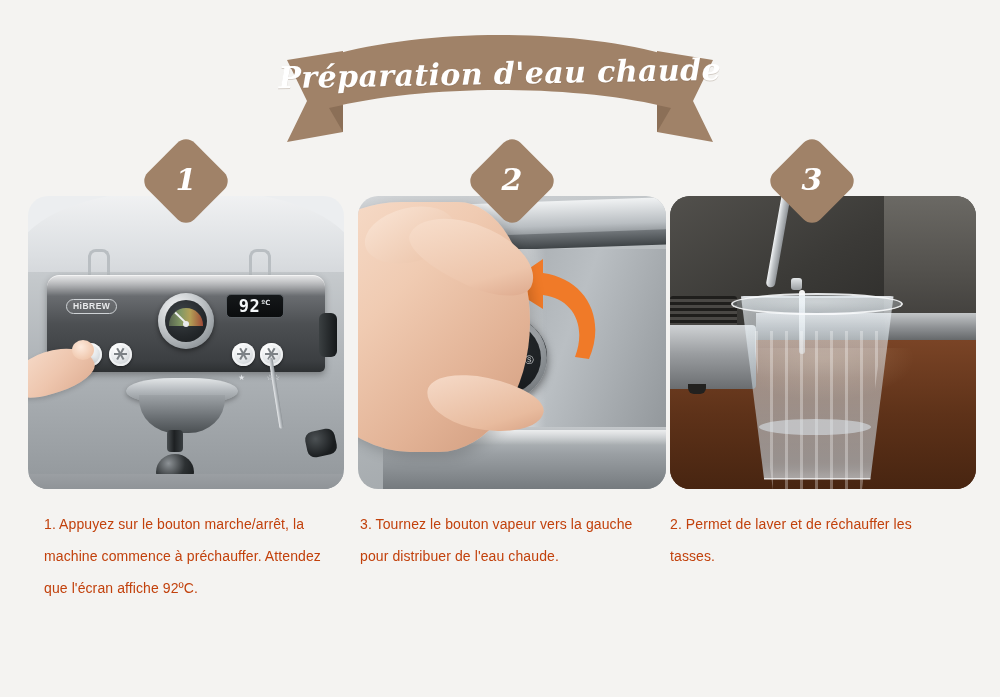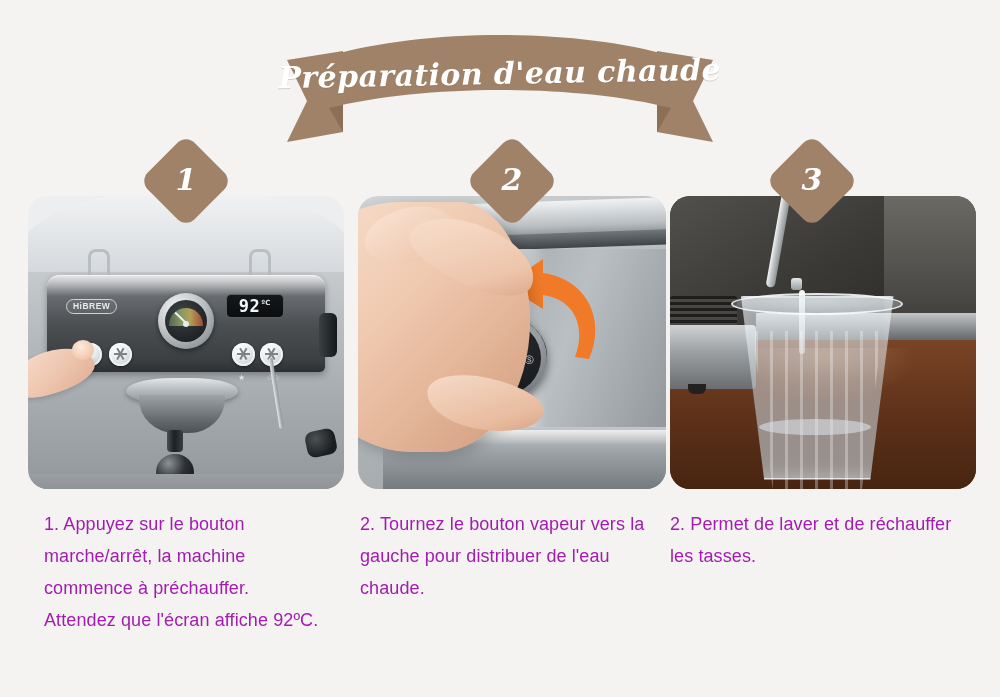--- a/index.html
+++ b/index.html
@@ -91,23 +91,23 @@
     line-height: 1;
     padding-bottom: 2px;
   }
   #panel-1 .badge { left: 158px; margin-left: -33px; }
   #panel-2 .badge { left: 154px; }
   #panel-3 .badge { left: 142px; }
 
   
   .caption {
     position: absolute;
-    color: #a21caf;
+    color: #c2410c;
     font-family: "Liberation Sans", sans-serif;
-    font-size: 18px;
+    font-size: 14px;
     line-height: 32px;
     letter-spacing: 0.1px;
   }
   #caption-1 { left: 44px;  top: 508px; width: 280px; }
   #caption-2 { left: 360px; top: 508px; width: 295px; }
   #caption-3 { left: 670px; top: 508px; width: 290px; }
 
   
   #photo1 { background: #eceef0; }
   #p1-bodyTop {
@@ -621,14 +621,14 @@
     <div id="p3-glassBase"></div>
     <div id="p3-glassRim"></div>
   </div>
 
   <div class="badge">
     <div class="badge-num">3</div>
   </div>
 </div>
 
 <div class="caption" id="caption-1">1. Appuyez sur le bouton marche/arrêt, la machine commence à préchauffer. Attendez que l'écran affiche 92ºC.</div>
-<div class="caption" id="caption-2">2. Tournez le bouton vapeur vers la gauche pour distribuer de l'eau chaude.</div>
+<div class="caption" id="caption-2">3. Tournez le bouton vapeur vers la gauche pour distribuer de l'eau chaude.</div>
 <div class="caption" id="caption-3">2. Permet de laver et de réchauffer les tasses.</div>
 
 </body></html>

